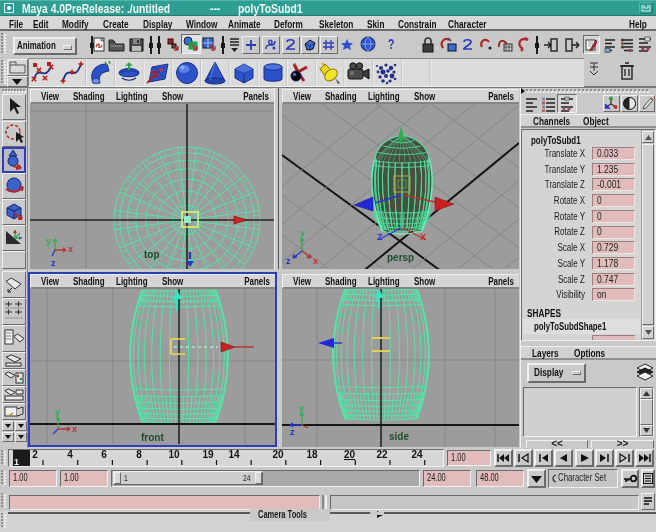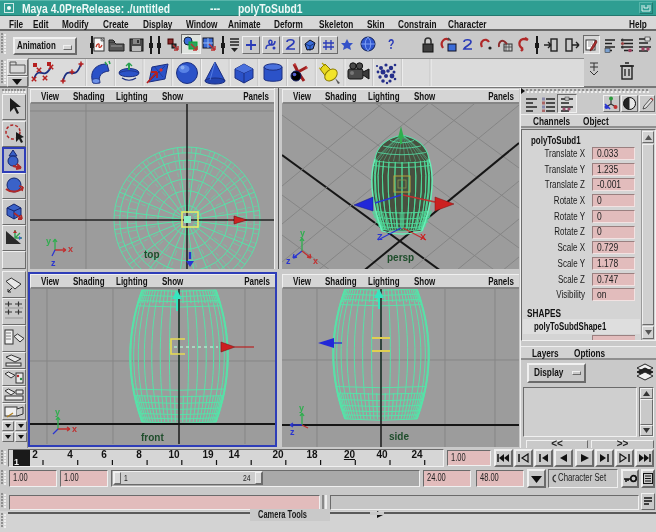--- a/index.html
+++ b/index.html
@@ -1273,21 +1273,21 @@
 <div style="left:27px;top:449px;width:16px;height:10px;font-size:10px;font-weight:bold;color:#111;text-align:center;">2</div>
 <div style="left:62px;top:449px;width:16px;height:10px;font-size:10px;font-weight:bold;color:#111;text-align:center;">4</div>
 <div style="left:96px;top:449px;width:16px;height:10px;font-size:10px;font-weight:bold;color:#111;text-align:center;">6</div>
 <div style="left:131px;top:449px;width:16px;height:10px;font-size:10px;font-weight:bold;color:#111;text-align:center;">8</div>
 <div style="left:166px;top:449px;width:16px;height:10px;font-size:10px;font-weight:bold;color:#111;text-align:center;">10</div>
 <div style="left:200px;top:449px;width:16px;height:10px;font-size:10px;font-weight:bold;color:#111;text-align:center;">19</div>
 <div style="left:226px;top:449px;width:16px;height:10px;font-size:10px;font-weight:bold;color:#111;text-align:center;">14</div>
 <div style="left:270px;top:449px;width:16px;height:10px;font-size:10px;font-weight:bold;color:#111;text-align:center;">20</div>
 <div style="left:304px;top:449px;width:16px;height:10px;font-size:10px;font-weight:bold;color:#111;text-align:center;">18</div>
 <div style="left:339px;top:449px;width:16px;height:10px;font-size:10px;font-weight:bold;color:#111;text-align:right;text-decoration:underline;">20</div>
-<div style="left:374px;top:449px;width:16px;height:10px;font-size:10px;font-weight:bold;color:#111;text-align:center;">40</div>
+<div style="left:374px;top:449px;width:16px;height:10px;font-size:10px;font-weight:bold;color:#111;text-align:center;">22</div>
 <div style="left:409px;top:449px;width:16px;height:10px;font-size:10px;font-weight:bold;color:#111;text-align:center;">24</div>
 <div class="s" style="left:447px;top:450px;width:44px;height:16px;background:#e2bcbc;"></div>
 <div style="position:absolute;left:451px;top:452px;font-size:10px;font-weight:normal;color:#222;white-space:nowrap;transform:scaleX(0.75);transform-origin:0 0;">1.00</div>
 <div class="r2" style="left:494px;top:449px;width:19px;height:18px;"></div>
 <svg style="position:absolute;left:496px;top:452px" width="15" height="12">
     <path d="M2 2 V10" stroke="#111" stroke-width="1.5"></path>
     <path d="M13 2 L8 6 L13 10 Z" fill="#111"></path>
     <path d="M8 2 L3 6 L8 10 Z" fill="#111"></path>
   </svg>
 <div class="r2" style="left:514px;top:449px;width:19px;height:18px;"></div>

